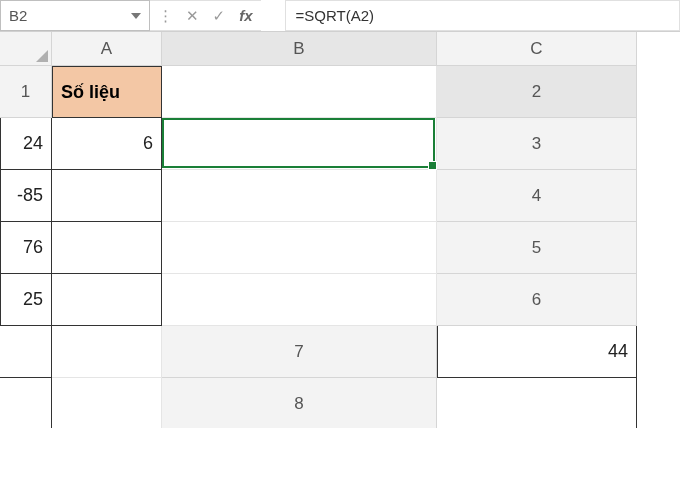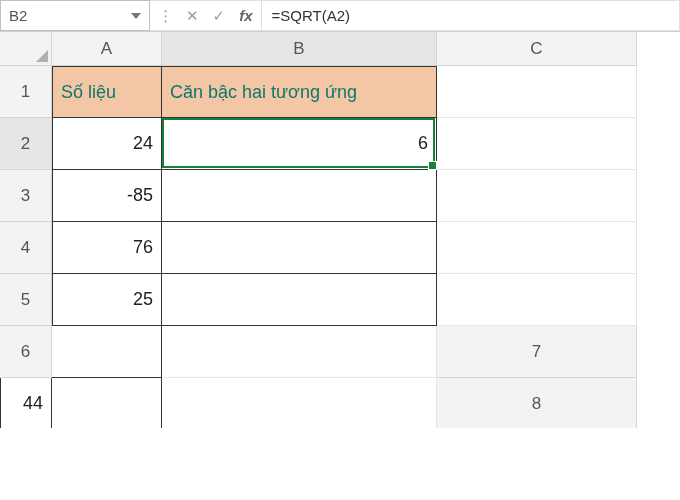--- a/index.html
+++ b/index.html
@@ -53,20 +53,21 @@
   .fbar-btns span { font-size: 15px; }
   .fbar-btns .dots { letter-spacing: -1px; }
   .fbar-input {
     flex: 1;
     border: 1px solid #e0e0e0;
     padding: 0 10px;
     display: flex;
     align-items: center;
     color: #333;
     font-size: 15px;
+    margin-left: 24px;
   }
   
   .sheet {
     display: grid;
     grid-template-columns: 52px 110px 275px 200px;
     position: relative;
   }
   .hdr, .rowhdr {
     background: #f3f3f3;
     border-right: 1px solid #d5d5d5;
@@ -106,22 +107,22 @@
     color: #222;
   }
   .cell.bordered {
     border-right: 1px solid #333;
     border-bottom: 1px solid #333;
   }
   .cell.bordered.left { border-left: 1px solid #333; }
   .cell.bordered.top { border-top: 1px solid #333; }
   .cell.head {
     background: #f3c7a5;
-    font-weight: normal;
-    color: #0f766e;
+    font-weight: bold;
+    color: #000000;
   }
   .cell.right { justify-content: flex-end; }
   .sel-box {
     position: absolute;
     border: 2px solid #1a7f37;
     pointer-events: none;
   }
   .sel-box::after {
     content: "";
     position: absolute;
@@ -156,21 +157,20 @@
 
   <div class="sheet" style="position:relative;">
 
     <div class="corner"></div>
     <div class="hdr">A</div>
     <div class="hdr sel">B</div>
     <div class="hdr">C</div>
 
     <div class="rowhdr" style="height:52px">1</div>
     <div class="cell bordered left top head">Số liệu</div>
-    <div class="cell bordered top head">Căn bậc hai tương ứng</div>
     <div class="cell"></div>
 
     <div class="rowhdr sel" style="height:52px">2</div>
     <div class="cell bordered left right">24</div>
     <div class="cell bordered right">6</div>
     <div class="cell"></div>
 
     <div class="rowhdr" style="height:52px">3</div>
     <div class="cell bordered left right">-85</div>
     <div class="cell bordered"></div>

